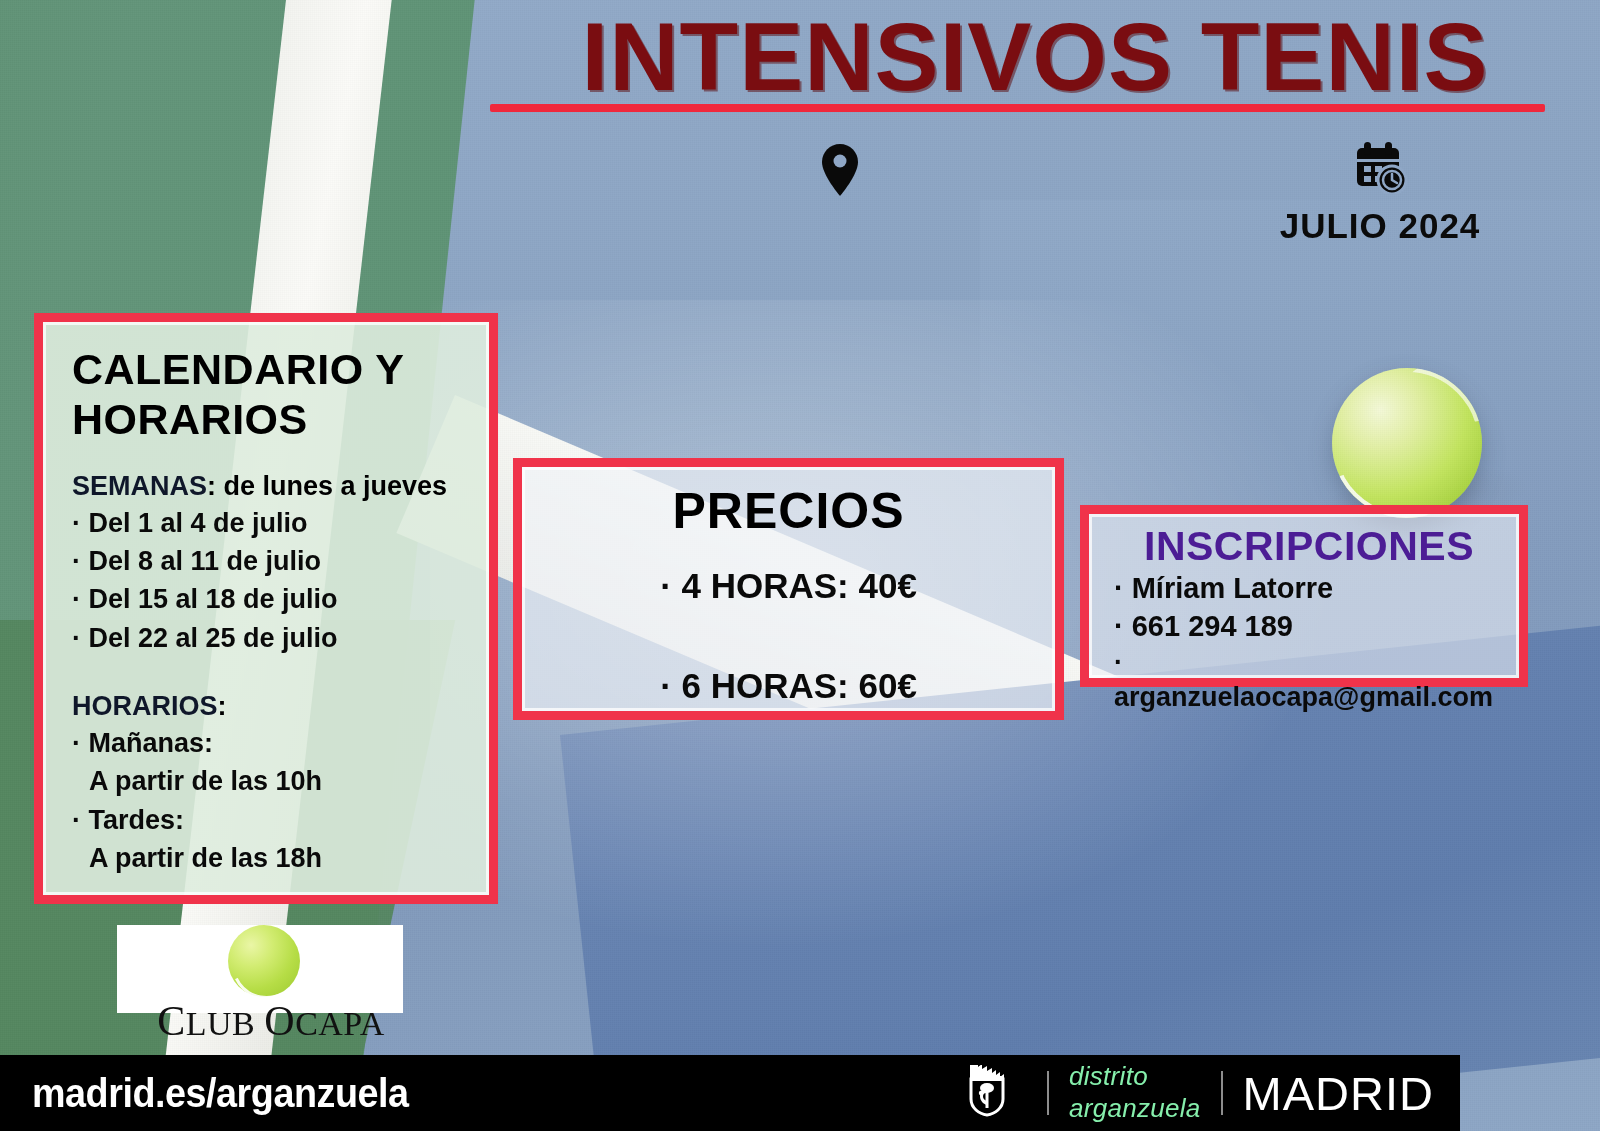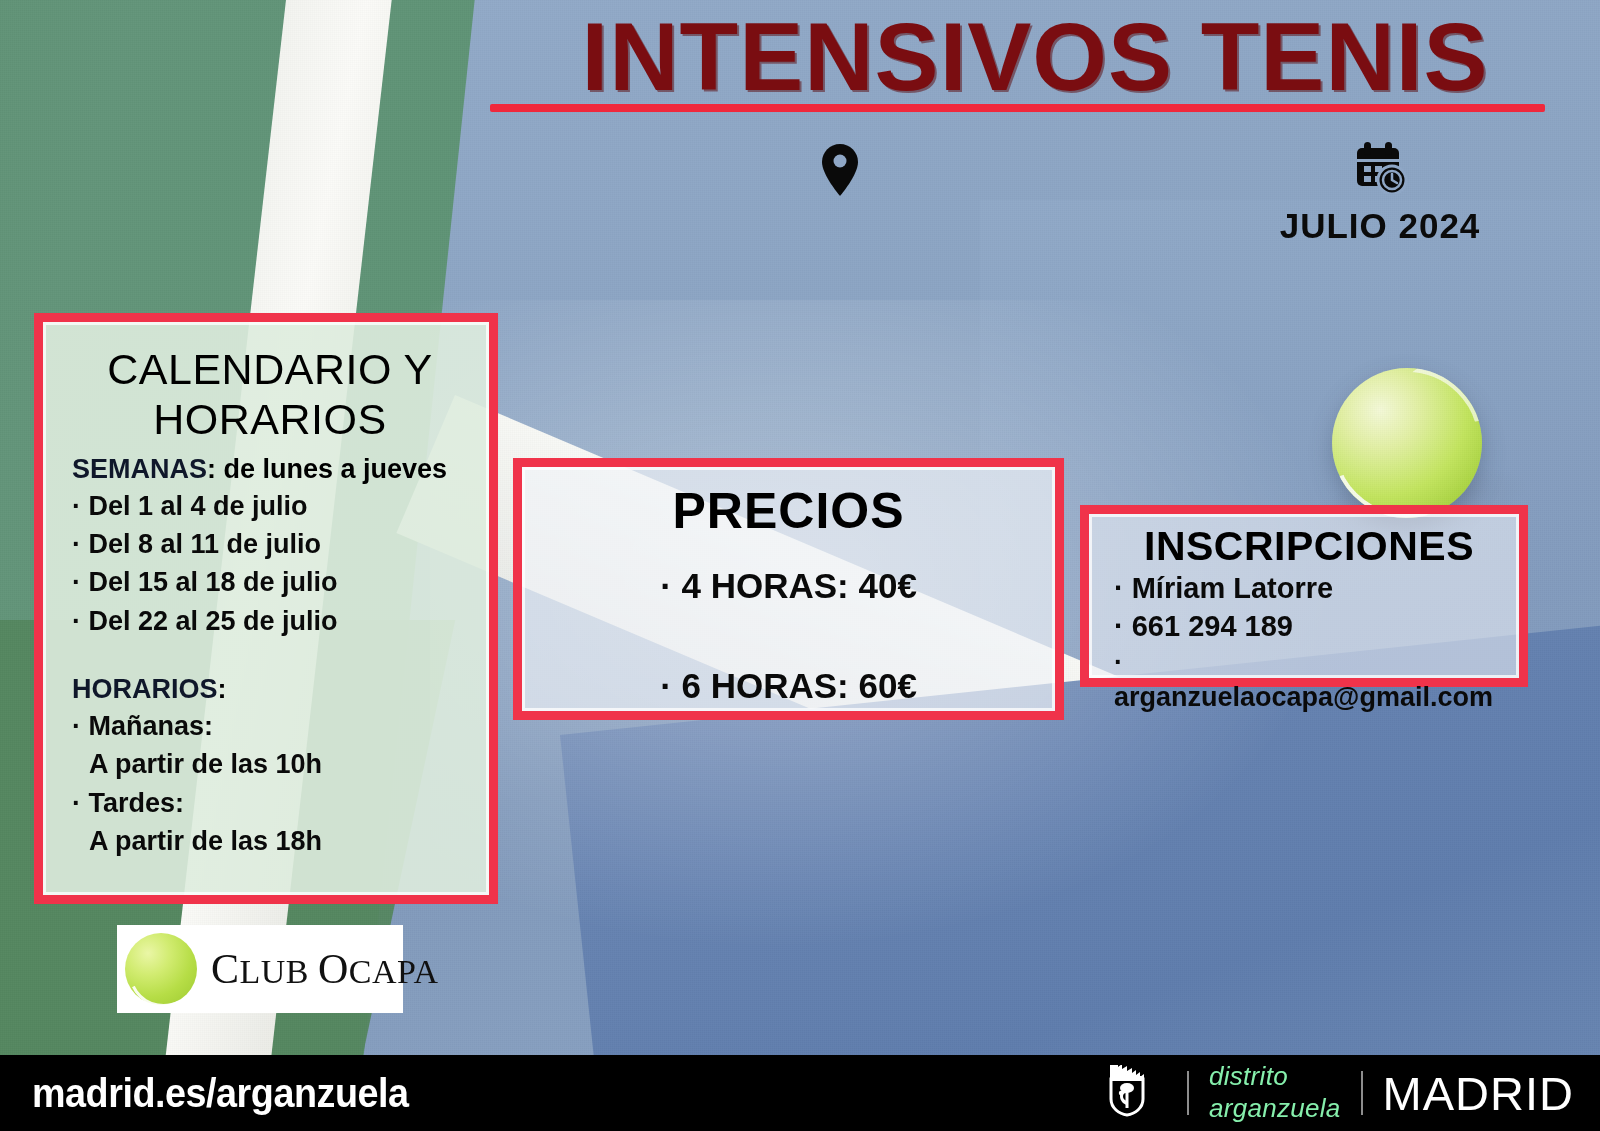--- a/index.html
+++ b/index.html
@@ -156,24 +156,23 @@
     border:3px solid rgba(255,255,255,.75);
   }
 
   
   #calendar-box{ left:34px; top:313px; width:464px; height:591px; }
   #calendar-box .box-inner{
     background:rgba(222,236,222,.90);
     padding:20px 18px 14px 26px;
   }
   .cal-title{
-    text-align:center;
-    font-size:43px; font-weight:normal; color:#000;
+    font-size:43px; font-weight:bold; color:#000;
     line-height:1.16; letter-spacing:.5px;
-    margin-bottom:9px;
+    margin-bottom:26px;
   }
   .lbl-pink{ color:#0f172a; font-weight:bold; }
   .cal-head{ font-size:27px; font-weight:bold; color:#000; margin-bottom:2px; }
   .cal-item{ font-size:27px; font-weight:bold; color:#0a0a0a; line-height:1.42; }
   .cal-sub{ font-size:27px; font-weight:bold; color:#0a0a0a; line-height:1.42; padding-left:17px; }
   .gap{ height:34px; }
 
   
   #precios-box{ left:513px; top:458px; width:551px; height:262px; }
   #precios-box .box-inner{
@@ -184,30 +183,30 @@
   .precios-title{ font-size:50px; font-weight:bold; color:#000; letter-spacing:1px;text-align:center; }
   .precios-row{ font-size:35px; font-weight:bold; color:#0a0a0a; margin-top:26px; }
   .precios-row.second{ margin-top:60px; }
 
   
   #inscripciones-box{ left:1080px; top:505px; width:448px; height:182px; }
   #inscripciones-box .box-inner{
     background:rgba(236,240,246,.58);
     padding:6px 12px 6px 22px;
   }
-  .ins-title{ font-size:41px; font-weight:bold; color:#000000; text-align:center; letter-spacing:.5px; }
+  .ins-title{ font-size:41px; font-weight:bold; color:#4c1d95; text-align:center; letter-spacing:.5px; }
   .ins-row{ font-size:29px; font-weight:bold; color:#0a0a0a; line-height:1.3; }
   .ins-row.email{ font-size:27px; }
 
   
   #club-logo{
     position:absolute; left:117px; top:925px;
     width:286px; height:88px;
     background:#ffffff;
-    display:flex; align-items:center; padding-left:8px;
+    display:flex; align-items:center; padding-left:8px;flex-direction:column;
   }
   .logo-ball{
     width:72px; height:72px; border-radius:50%;
     background:radial-gradient(circle at 32% 28%, #eaf6a6 0%, #d2ec72 30%, #b6dd46 62%, #9cc92f 100%);
     position:relative; flex:0 0 auto;
   }
   .logo-ball:after{
     content:""; position:absolute; left:4px; top:6px;
     width:64px; height:62px; border-radius:50%;
     border:3px solid rgba(255,255,255,.9);
@@ -217,21 +216,21 @@
   .logo-text{
     font-family:"Liberation Serif", serif;
     font-size:34px; color:#111; margin-left:14px;
     letter-spacing:.5px;
   }
   .logo-text .cap{ font-size:42px; }
 
   
   #footer{
     position:absolute; left:0; top:1055px;
-    width:1600px; height:76px;
+    width:1460px; height:76px;
     background:#000;
     display:flex; align-items:center;
   }
   .footer-url{
     color:#fff; font-size:41px; font-weight:bold;
     margin-left:32px; letter-spacing:-.5px;
     transform:scaleX(.92); transform-origin:left center;
   }
   .footer-right{
     margin-left:auto; display:flex; align-items:center; height:100%;

